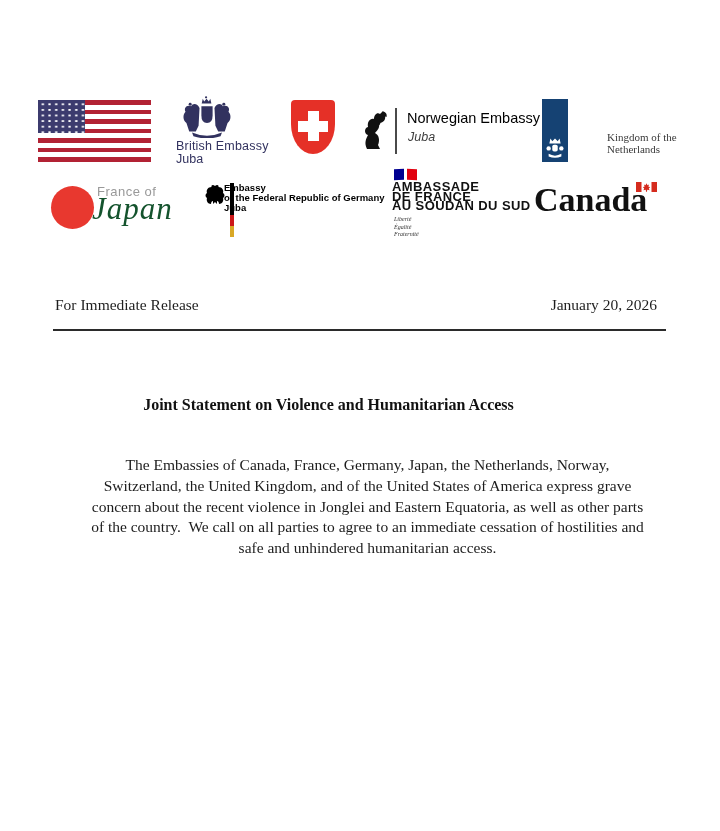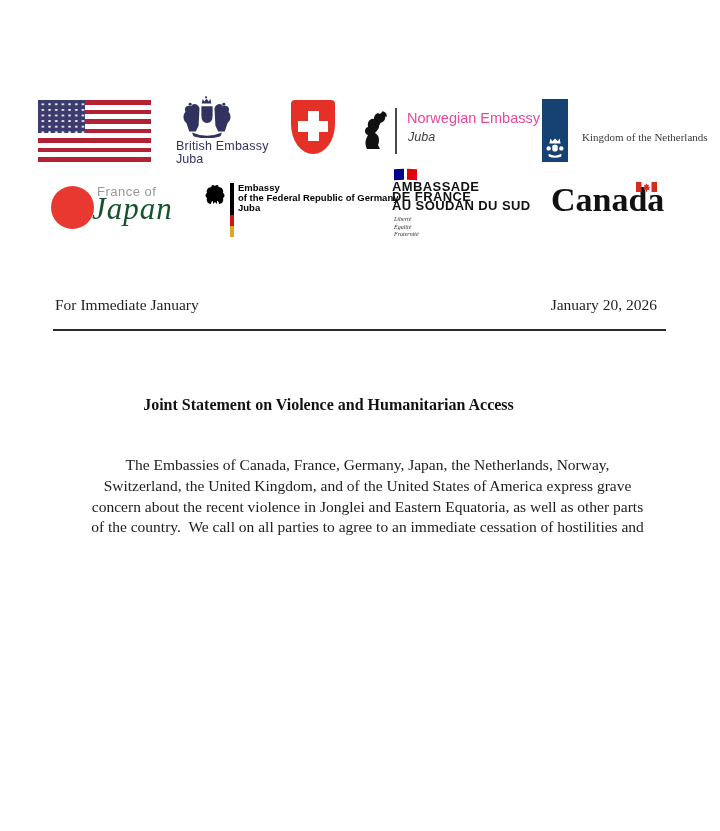--- a/index.html
+++ b/index.html
@@ -20,49 +20,49 @@
   .uk-city{left:176px;top:152px;font-family:"Liberation Sans",sans-serif;font-size:12.5px;color:#32325f;}
 
   .swiss{left:291px;top:100px;width:44px;height:54px;background:#e53027;
     border-radius:4px 4px 22px 22px / 4px 4px 30px 30px;}
   .swiss .cv{position:absolute;left:16.5px;top:11px;width:11px;height:30px;background:#ffffff;}
   .swiss .ch{position:absolute;left:7px;top:20.5px;width:30px;height:11px;background:#ffffff;}
 
   .nor-lion{left:359px;top:110px;width:28px;height:40px;}
   .nor-sep{left:395px;top:108px;width:2px;height:46px;background:#4a4a4a;}
   .nor-name{left:407px;top:110px;font-family:"Liberation Sans",sans-serif;font-size:14.5px;
-    font-weight:500;color:#ec4899;}
+    font-weight:500;color:#000000;}
   .nor-city{left:408px;top:130px;font-family:"Liberation Sans",sans-serif;font-size:12.5px;
     font-style:italic;color:#3d3d3d;}
 
   .nl-banner{left:542px;top:99px;width:26px;height:63px;background:#154273;
     display:flex;align-items:flex-end;justify-content:center;}
   .nl-banner svg{margin-bottom:3px;}
-  .nl-label{left:582px;top:131px;font-size:11px;color:#3a3a3a;}
+  .nl-label{left:607px;top:131px;font-size:11px;color:#3a3a3a;}
 
   
   .jp-circle{left:51px;top:186px;width:43px;height:43px;border-radius:50%;background:#e8382f;}
   .jp-small{left:97px;top:184px;font-family:"Liberation Sans",sans-serif;font-size:13px;
     color:#999999;letter-spacing:0.5px;}
   .jp-big{left:92px;top:191px;font-size:31px;color:#14532d;letter-spacing:1px;font-style:italic;}
 
   .de-eagle{left:203px;top:183px;width:24px;height:24px;}
   .de-stripe{left:230px;top:183px;width:3.5px;height:54px;
     background:linear-gradient(to bottom,#000000 0,#000000 60%,#cc1719 60%,#cc1719 80%,#d9a826 80%,#d9a826 100%);}
-  .de-text{left:238px;top:183px;font-family:"Liberation Sans",sans-serif;font-size:9.5px;
+  .de-text{left:224px;top:183px;font-family:"Liberation Sans",sans-serif;font-size:9.5px;
     font-weight:600;line-height:10px;color:#000000;}
 
   .fr-flag{left:394px;top:169px;width:26px;height:12px;}
   .fr-b{position:absolute;left:0;top:0;width:10px;height:11px;background:#000091;transform:skewY(-4deg);}
   .fr-r{position:absolute;left:13px;top:0;width:10px;height:11px;background:#e1000f;transform:skewY(4deg);}
   .fr-lines{left:392px;top:182px;font-family:"Liberation Sans",sans-serif;font-size:13px;
     font-weight:700;line-height:9.6px;letter-spacing:0.4px;color:#111111;}
   .fr-motto{left:394px;top:216px;font-size:6px;font-style:italic;line-height:7.5px;color:#333333;}
 
-  .ca-word{left:551px;top:181px;font-size:34px;font-weight:600;color:#111111;text-align:right;}
+  .ca-word{left:534px;top:181px;font-size:34px;font-weight:600;color:#111111;text-align:right;}
   .ca-flag{left:636px;top:182px;width:21px;height:10px;}
 
   
   .rel-label{left:55px;top:296px;font-size:15.5px;color:#1e1e1e;}
   .rel-date{right:63px;top:296px;font-size:15.5px;color:#1e1e1e;}
   .rule{left:53px;top:329px;width:613px;height:0;border-top:2px solid #2b2b2b;}
   .title{left:0;top:396px;width:657px;text-align:center;font-size:16px;font-weight:bold;color:#111111;}
   .body{left:55px;top:455px;width:625px;font-size:15.5px;color:#1c1c1c;text-align:center;}
   .body .ln{display:block;line-height:20.8px;white-space:pre;}
 </style>
@@ -148,26 +148,27 @@
     <div>Fraternité</div>
   </div>
 
   <div class="abs ca-word">Canada</div>
   <svg class="abs ca-flag" viewBox="0 0 21 10">
     <rect x="0" y="0" width="5.5" height="10" fill="#d52b1e"></rect>
     <rect x="15.5" y="0" width="5.5" height="10" fill="#d52b1e"></rect>
     <path fill="#d52b1e" d="M10.5,1.2 l1,2 1.5,-0.7 -0.6,2.2 1.8,0.3 -1.4,1.6 0.8,1.6 -2.4,-0.5 -0.2,2 h-1 l-0.2,-2 -2.4,0.5 0.8,-1.6 -1.4,-1.6 1.8,-0.3 -0.6,-2.2 1.5,0.7 z"></path>
   </svg>
 
-  <div class="abs rel-label">For Immediate January</div>
+  <div class="abs rel-label">For Immediate Release</div>
   <div class="abs rel-date">January 20, 2026</div>
   <div class="abs rule"></div>
 
   <div class="abs title">Joint Statement on Violence and Humanitarian Access</div>
 
   <div class="abs body">
     <span class="ln">The Embassies of Canada, France, Germany, Japan, the Netherlands, Norway,</span>
     <span class="ln">Switzerland, the United Kingdom, and of the United States of America express grave</span>
     <span class="ln">concern about the recent violence in Jonglei and Eastern Equatoria, as well as other parts</span>
     <span class="ln">of the country.  We call on all parties to agree to an immediate cessation of hostilities and</span>
+    <span class="ln">safe and unhindered humanitarian access.</span>
   </div>
 
 </div>
 
 </body></html>

